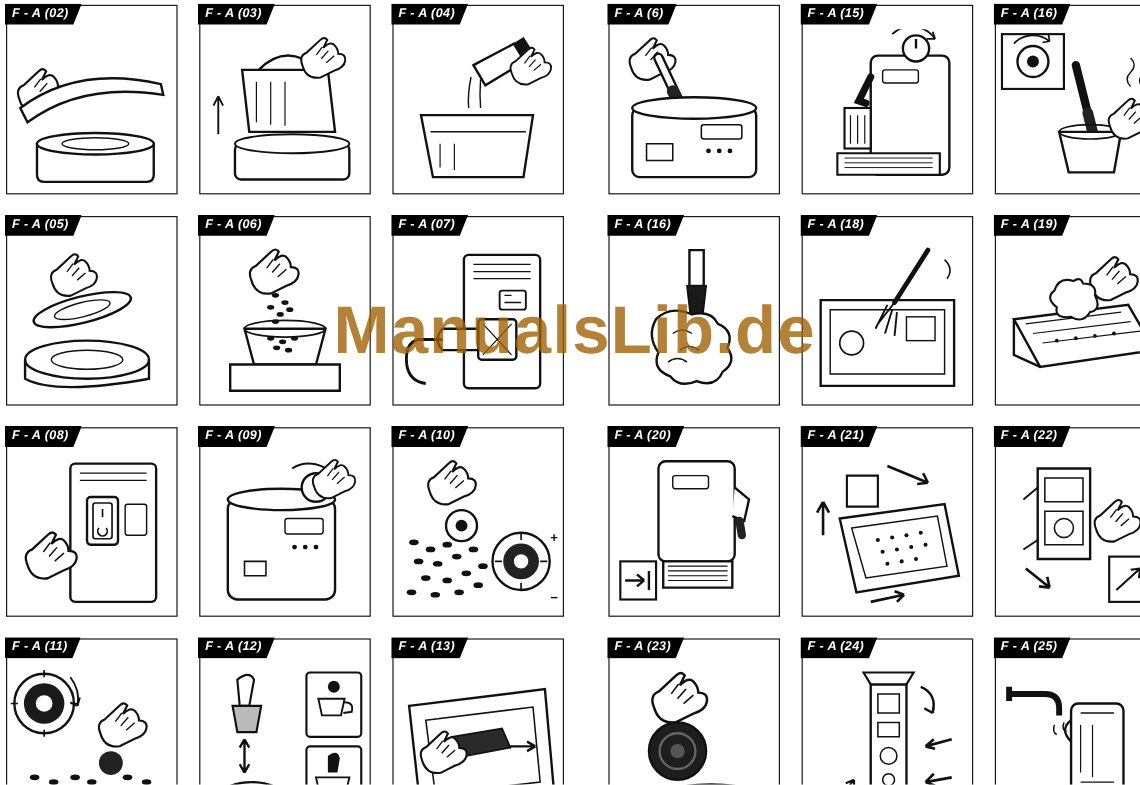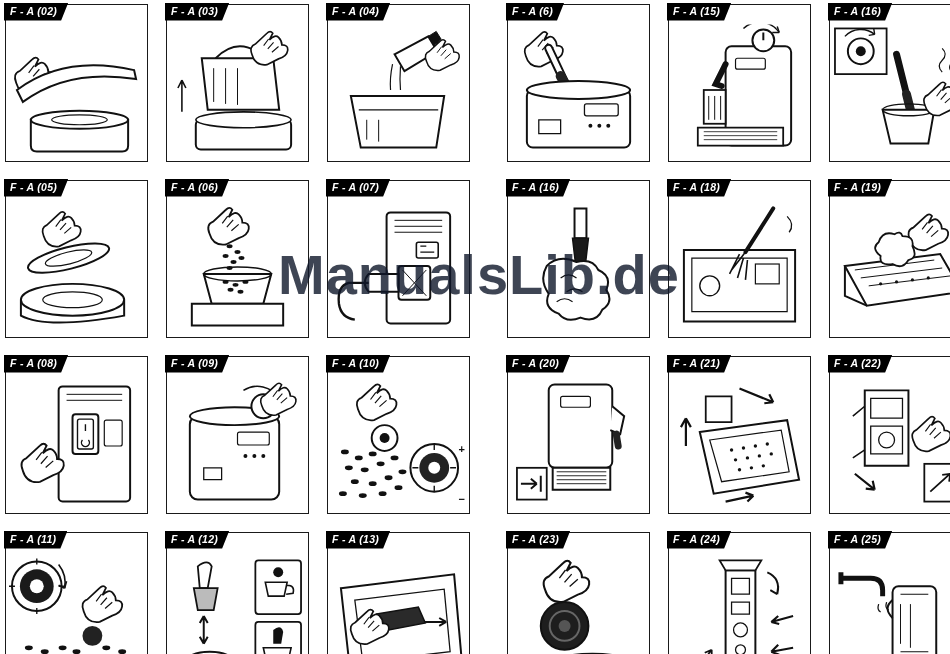--- a/index.html
+++ b/index.html
@@ -531,14 +531,14 @@
   <span class="note lb">13</span>
       </figure>
 
   <figure class="panel">
     <figcaption class="tag">F - A (25)</figcaption>
     <svg class="art" viewBox="0 0 140 132">
           <use href="#s-tank-rinse"></use>
         </svg>
   </figure>
 </div>
-  <div class="watermark" style="color: #0f172a; text-align: center;">ManualsLib.de</div>
+  <div class="watermark" style="color: #a16207; text-align: center;">ManualsLib.de</div>
 </div>
 
 </body></html>

